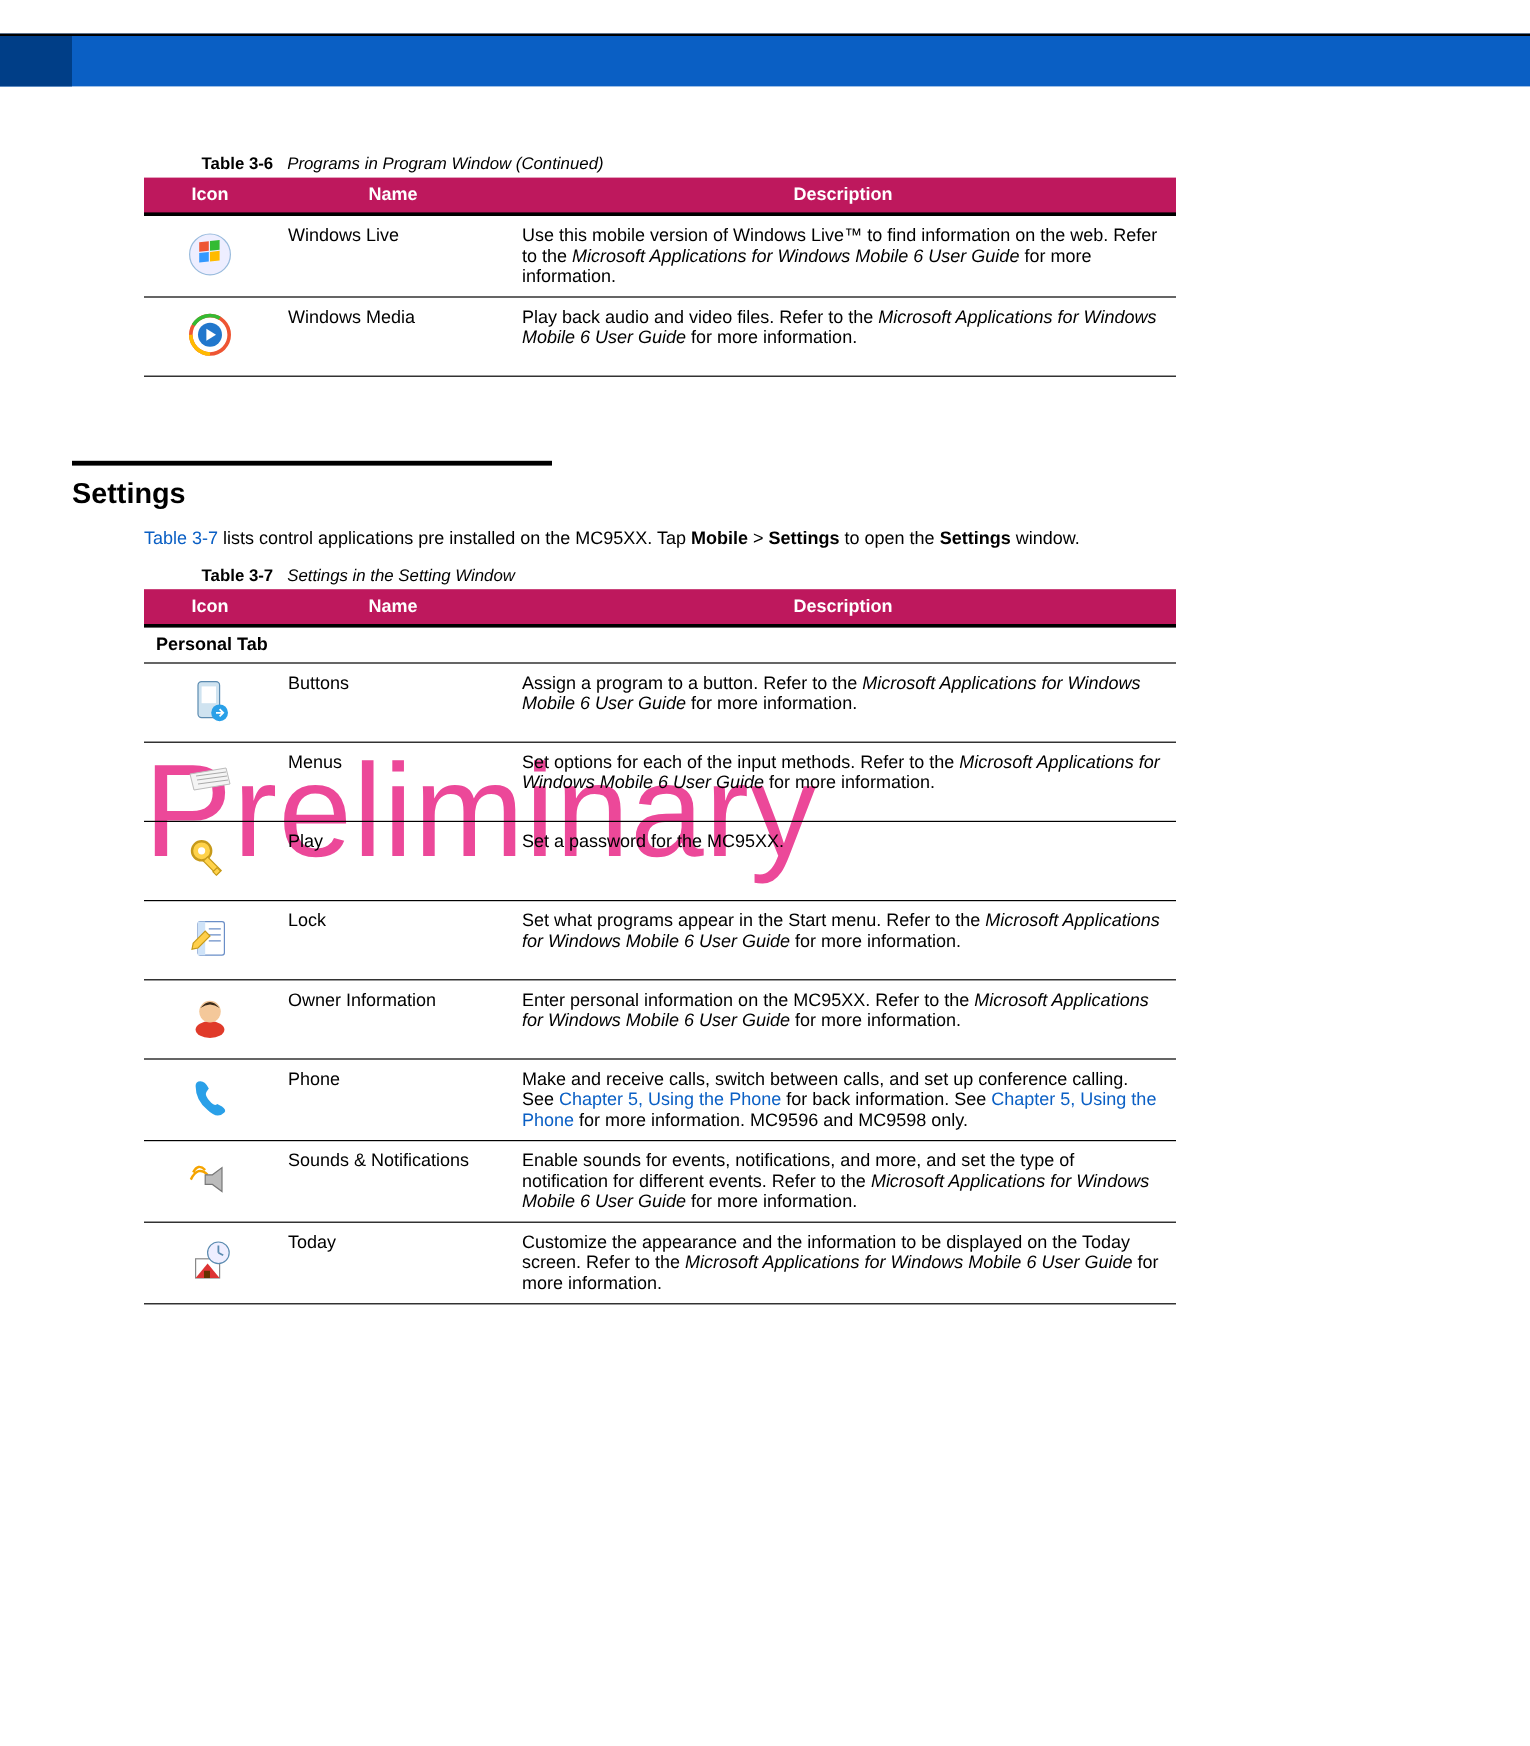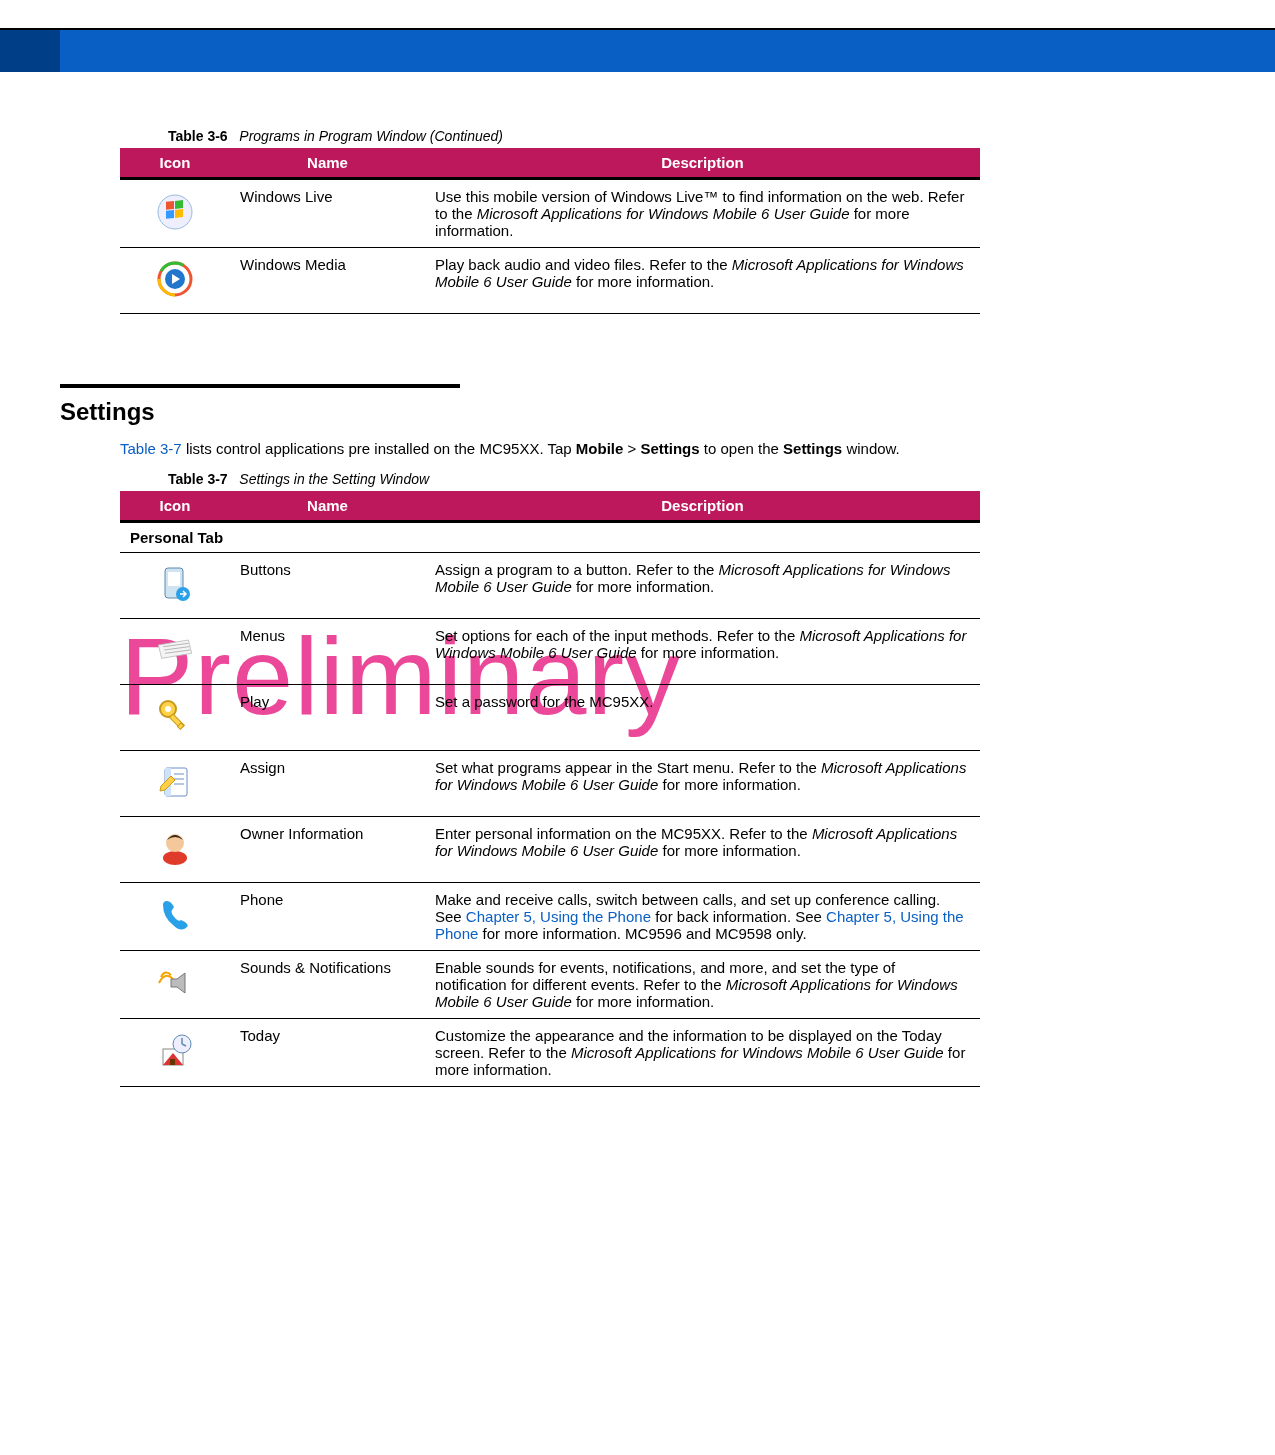--- a/index.html
+++ b/index.html
@@ -224,21 +224,21 @@
         <td class="icon-cell">
           <svg class="ic" viewBox="0 0 40 40">
                 <rect x="10" y="6" width="22" height="28" rx="2" fill="#fff" stroke="#6a8ec7"></rect>
                 <rect x="10" y="6" width="6" height="28" fill="#cfe3f8"></rect>
                 <line x1="19" y1="12" x2="29" y2="12" stroke="#6a8ec7"></line>
                 <line x1="19" y1="17" x2="29" y2="17" stroke="#6a8ec7"></line>
                 <line x1="19" y1="22" x2="29" y2="22" stroke="#6a8ec7"></line>
                 <path d="M6 24 L16 14 L20 18 L10 28 L5 29 Z" fill="#ffcf4a" stroke="#c79a1a"></path>
               </svg>
         </td>
-        <td>Assign</td>
+        <td>Lock</td>
         <td><span>Set what programs appear in the Start menu. Refer to the </span><span class="italic">Microsoft Applications for Windows Mobile 6 User Guide</span><span> for more information.</span></td>
       </tr>
 
       <tr>
         <td class="icon-cell">
           <svg class="ic" viewBox="0 0 40 40">
                 <ellipse cx="20" cy="30" rx="12" ry="7" fill="#e03a2a"></ellipse>
                 <circle cx="20" cy="15" r="9" fill="#f4c89a"></circle>
                 <path d="M12 12 Q20 2 28 12 Q24 9 20 9 Q16 9 12 12" fill="#3a2a1a"></path>
               </svg>

